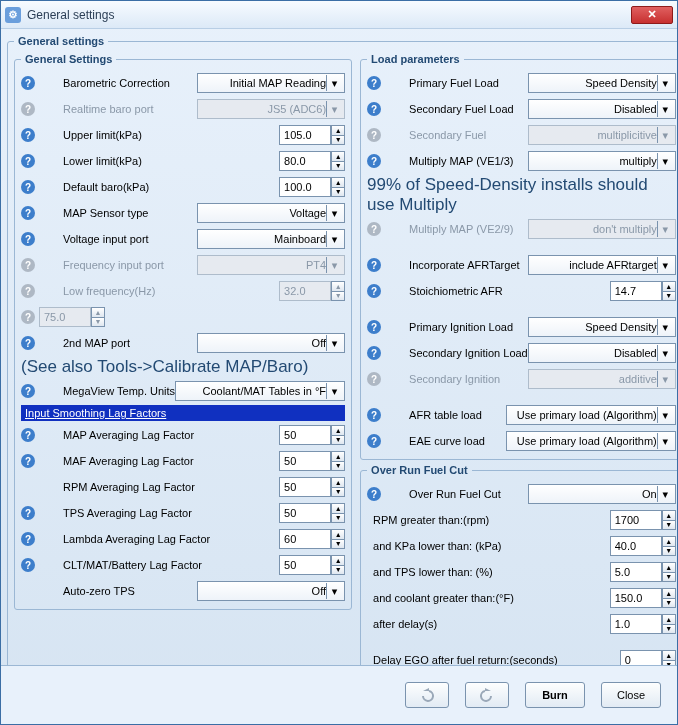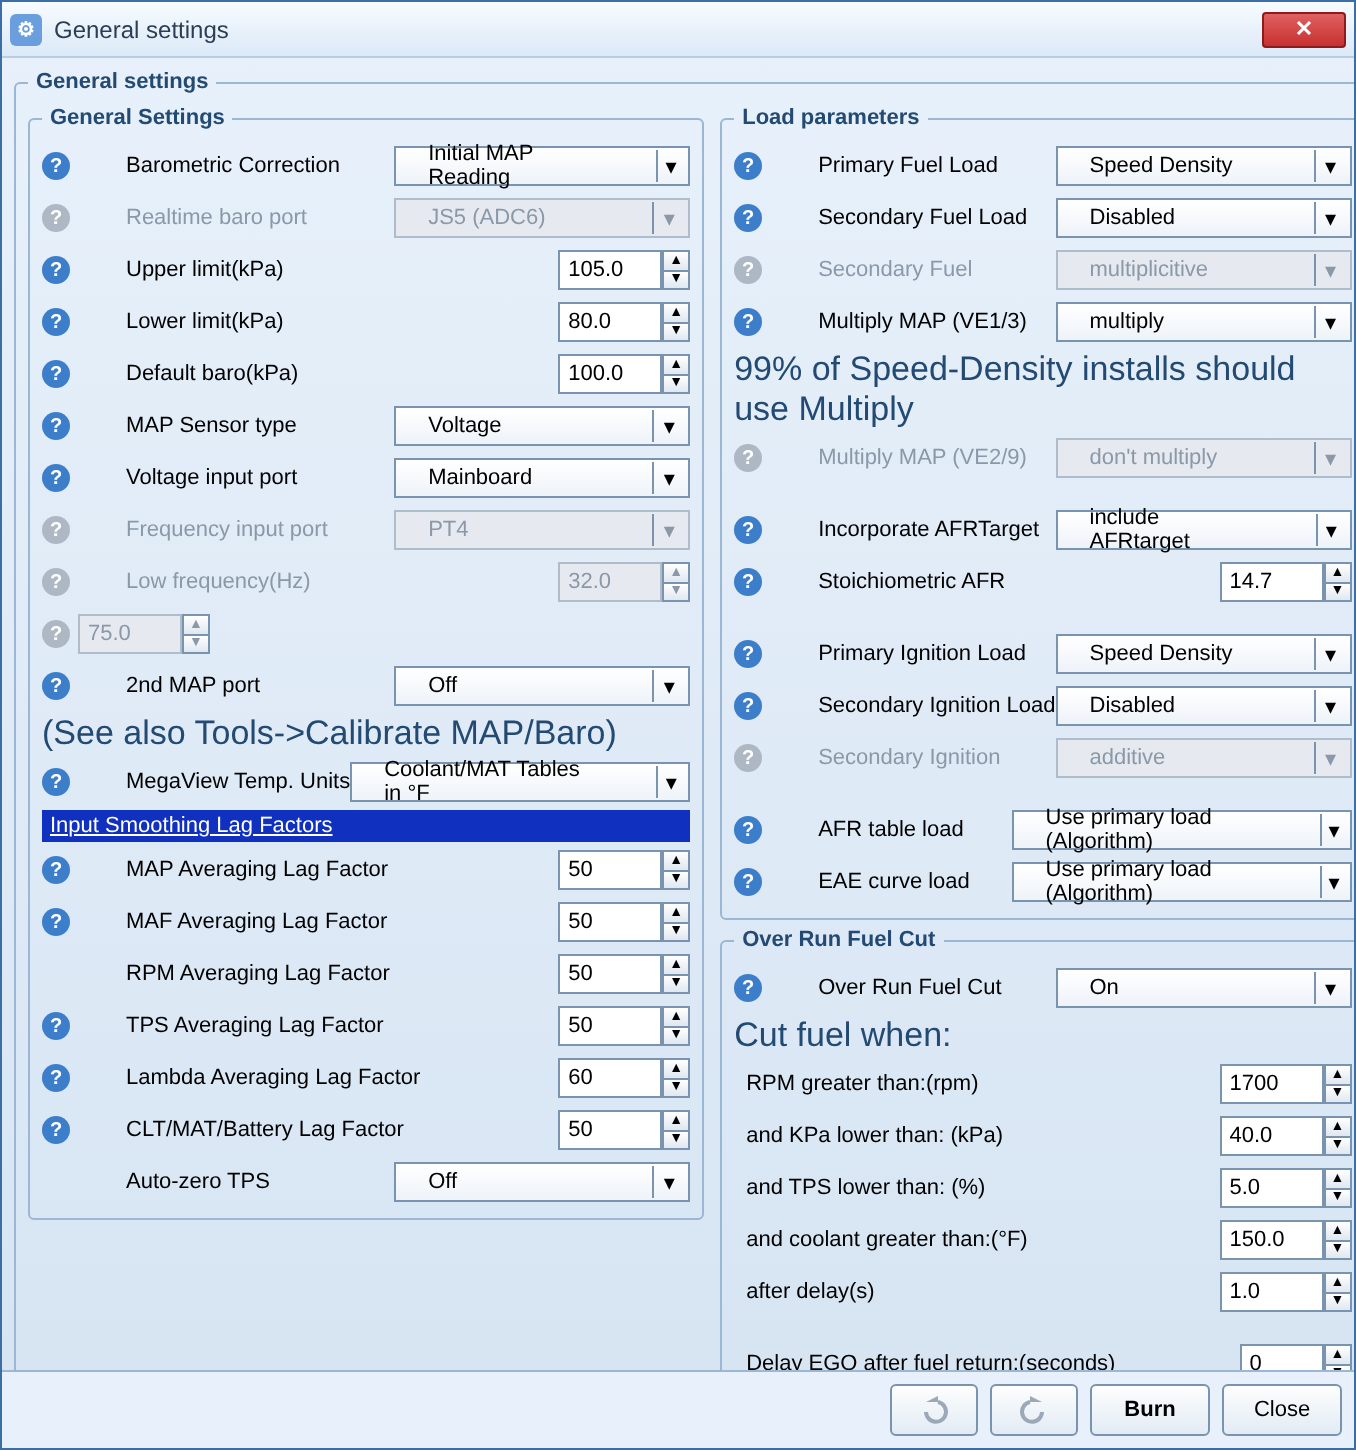--- a/index.html
+++ b/index.html
@@ -78,25 +78,24 @@
   .combo, .numbox {
     border: 1px solid #7a93ae;
     background: #fff;
     height: 20px;
     font-size: 11px;
     font-family: inherit;
     padding: 1px 2px;
   }
   .combo {
     width: 148px;
-    display:flex;align-items:center;justify-content:space-between;
-    padding-left:16px;
+    display:flex;align-items:center;justify-content:flex-end;
+    padding-left:4px;
     cursor:pointer;
     background:linear-gradient(#fff,#eef3f9);
-    gap:30px;
   }
   .combo.wide { width: 170px; }
   .combo .dd {
     width:16px;height:100%;
     border-left:1px solid #7a93ae;
     display:flex;align-items:center;justify-content:center;
   }
   .combo.disabled, .numbox.disabled {
     background:#e6eaf0;color:#8a98a8;border-color:#aebccb;
   }
@@ -124,22 +123,22 @@
     font-weight: normal;
     padding: 2px 4px;
     margin: 2px 0;
     text-decoration: underline;
   }
   .plainrow { display:flex;align-items:center;min-height:24px;margin:2px 0; }
   .plainrow .lbl { flex:1; }
   .hint { font-size:17px;color:#234a73;margin:2px 0; }
   .buttonbar {
     border-top:1px solid #9bb7d4;
-    padding:6px;
-    display:flex;justify-content:flex-end;gap:6px;
+    padding:16px;
+    display:flex;justify-content:flex-end;gap:16px;
     background:#e8f1fb;
   }
   .btn {
     min-width:60px;height:26px;
     border:1px solid #7a93ae;border-radius:3px;
     background:linear-gradient(#fdfefe,#e2ebf4);
     display:flex;align-items:center;justify-content:center;
     font-size:11px;cursor:pointer;
   }
   .btn.icon{min-width:44px;color:#8a98a8;}
@@ -488,21 +487,20 @@
             <legend>Over Run Fuel Cut</legend>
 
             <div class="row">
               <span class="qicon">?</span>
               <span class="lbl">Over Run Fuel Cut</span>
               <div class="combo">
                 <span>On</span>
                   <span class="dd">▾</span>
               </div>
             </div>
-            <div class="hint">Cut fuel when:</div>
 
             <div class="plainrow">
               <span class="lbl" style="padding-left:6px">RPM greater than:(rpm)</span>
               <div class="numwrap">
                   <input class="numbox" value="1700" style="">
                   <div class="spin">
                     <div>▲</div>
                     <div>▼</div>
                   </div>
                 </div>

